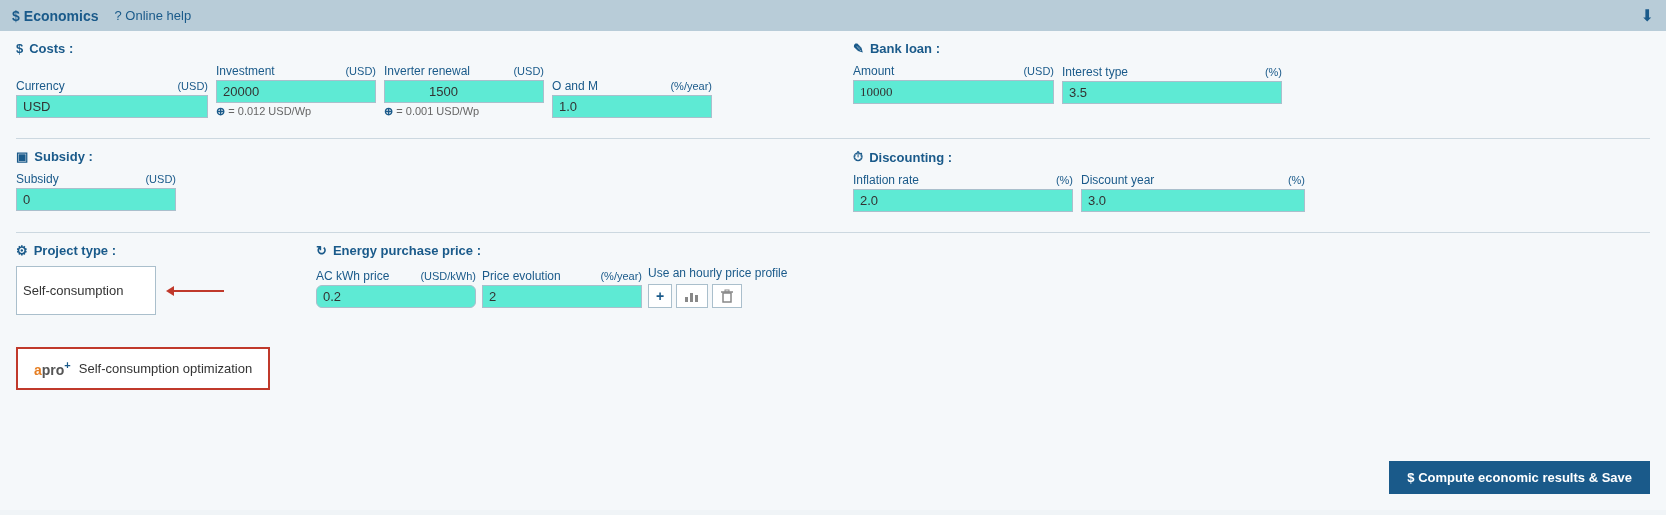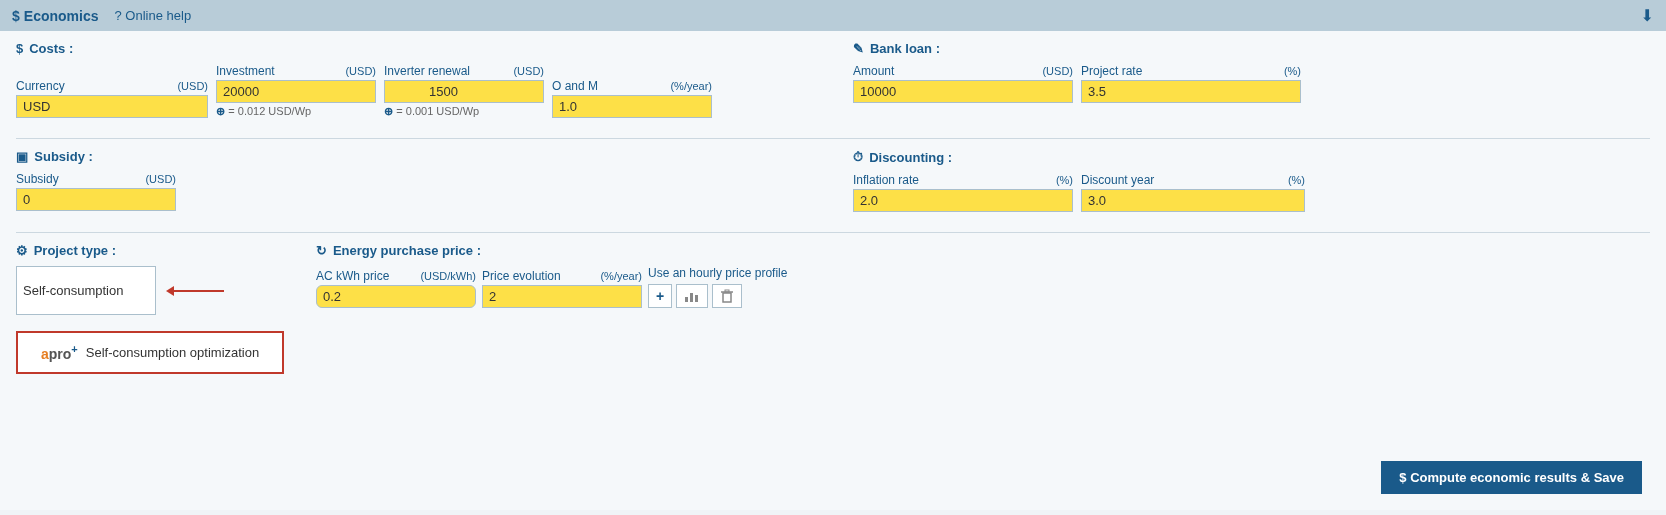--- a/index.html
+++ b/index.html
@@ -57,21 +57,21 @@
     }
 
     .field-unit {
       font-size: 11px;
       color: #1a5a8a;
       margin-left: 6px;
     }
 
     input[type="text"] {
       border: 1px solid #aabfcc;
-      background: #fde047;
+      background: #5eead4;
       padding: 3px 6px;
       font-size: 13px;
       color: #333;
       outline: none;
     }
 
     .hint-text {
       font-size: 11px;
       color: #666;
       margin-top: 2px;
@@ -121,42 +121,42 @@
       color: #555;
       display: flex;
       align-items: center;
       justify-content: center;
     }
 
     .icon-btn.plus { color: #1a5a8a; font-weight: bold; }
 
     .apro-box {
       border: 2px solid #c0392b;
-      padding: 10px 23px;
+      padding: 10px 16px;
       display: inline-flex;
       align-items: center;
       gap: 8px;
-      margin-top: 6px;
+      margin-top: 22px;
       background: #fff;
       min-width: 220px;
     }
 
     .apro-label {
       font-size: 14px;
       font-weight: bold;
     }
 
     .apro-a { color: #e67e22; }
     .apro-pro { color: #555; }
     .apro-plus { color: #1a5a8a; font-size: 11px; vertical-align: super; }
 
     .compute-btn {
       position: absolute;
       bottom: 16px;
-      right: 24px;
+      right: 16px;
       background: #1a5a8a;
       color: #fff;
       border: none;
       padding: 9px 18px;
       font-size: 13px;
       cursor: pointer;
       font-weight: bold;
       display: flex;
       align-items: center;
       gap: 6px;
@@ -252,26 +252,26 @@
         <span>✎</span>
         <span>Bank loan :</span>
       </div>
       <div class="field-row">
 
         <div class="field-group">
           <div class="field-label">
             <span>Amount</span>
             <span class="field-unit">(USD)</span>
           </div>
-          <input type="text" style="width: 220px;" value="10000">
-        </div>
-
-        <div class="field-group">
-          <div class="field-label">
-            <span>Project rate</span>
+          <input type="text" style="width: 201px; font-family: Liberation Serif, serif;" value="10000">
+        </div>
+
+        <div class="field-group">
+          <div class="field-label">
+            <span>Interest type</span>
             <span class="field-unit">(%)</span>
           </div>
           <input type="text" style="width: 220px;" value="3.5">
         </div>
       </div>
     </div>
   </div>
 
   <hr class="divider">
 

